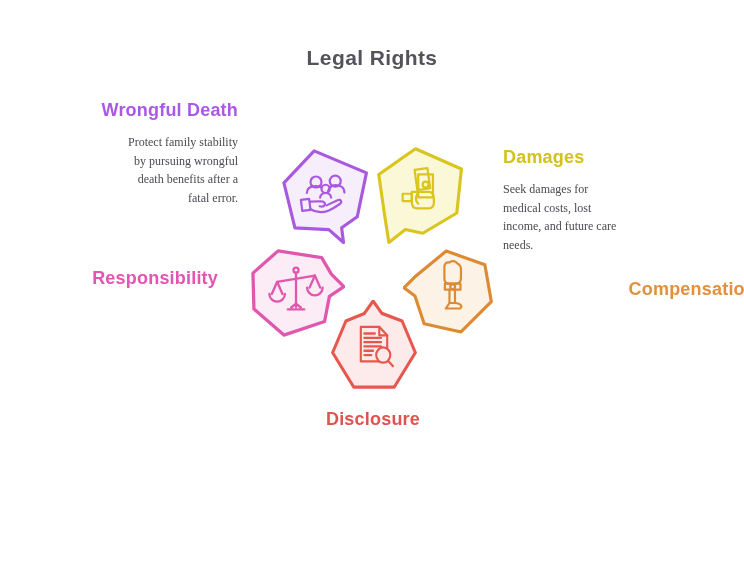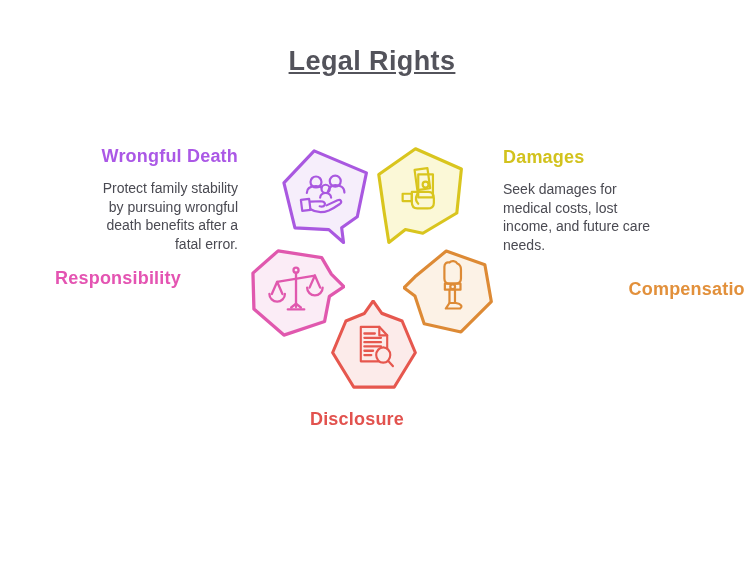--- a/index.html
+++ b/index.html
@@ -2,35 +2,35 @@
 <html><head>
 <meta charset="utf-8">
 <style>
   html,body { margin:0; padding:0; background:#ffffff; }
   .canvas {
     position:relative; width:744px; height:570px; overflow:hidden;
     background:#ffffff; font-family:"Liberation Sans", sans-serif;
   }
   .page-title {
     position:absolute; top:46px; left:0; width:744px; margin:0;
-    text-align:center; font-size:27px; font-weight:bold;
-    color:#53535b; letter-spacing:0.4px;text-decoration:underline;
+    text-align:center; font-size:21px; font-weight:bold;
+    color:#53535b; letter-spacing:0.4px;
   }
   .sec { position:absolute; }
   .sec-h { margin:0; font-size:18px; font-weight:bold; letter-spacing:0.2px; }
   .sec-p {
-    margin:12px 0 0; font-size:14px; line-height:18.5px;
-    color:#4a4a52; white-space:pre-line;
+    margin:12px 0 0; font-size:12px; line-height:18.5px;
+    color:#4a4a52; white-space:pre-line;font-family:Liberation Serif, serif;
   }
   .sec-wd { left:38px;  top:100px; width:200px; text-align:right; }
   .sec-dm { left:503px; top:99px;  width:210px; text-align:left;margin-top:48px; }
-  .sec-rs { left:18px;  top:268px; width:200px; text-align:center; }
+  .sec-rs { left:18px;  top:268px; width:200px; text-align:right; }
   .sec-cp { left:556px; top:279px; width:200px; text-align:right; }
-  .sec-dc { left:242px; top:409px; width:230px; text-align:center; }
-  .c-purple { color:#ab58e6;margin-top:46px; }
+  .sec-dc { left:258px; top:409px; width:230px; text-align:center; }
+  .c-purple { color:#ab58e6; }
   .c-yellow { color:#d2c21d; }
   .c-pink   { color:#e454b2; }
   .c-orange { color:#e2903b; }
   .c-red    { color:#e2524e; }
   .bubble { position:absolute; }
   .b-wd { left:281px; top:149px; }
   .b-dm { left:375px; top:146px; }
   .b-rs { left:248px; top:247px; }
   .b-cp { left:403px; top:249px; }
   .b-dc { left:330px; top:300px; }

